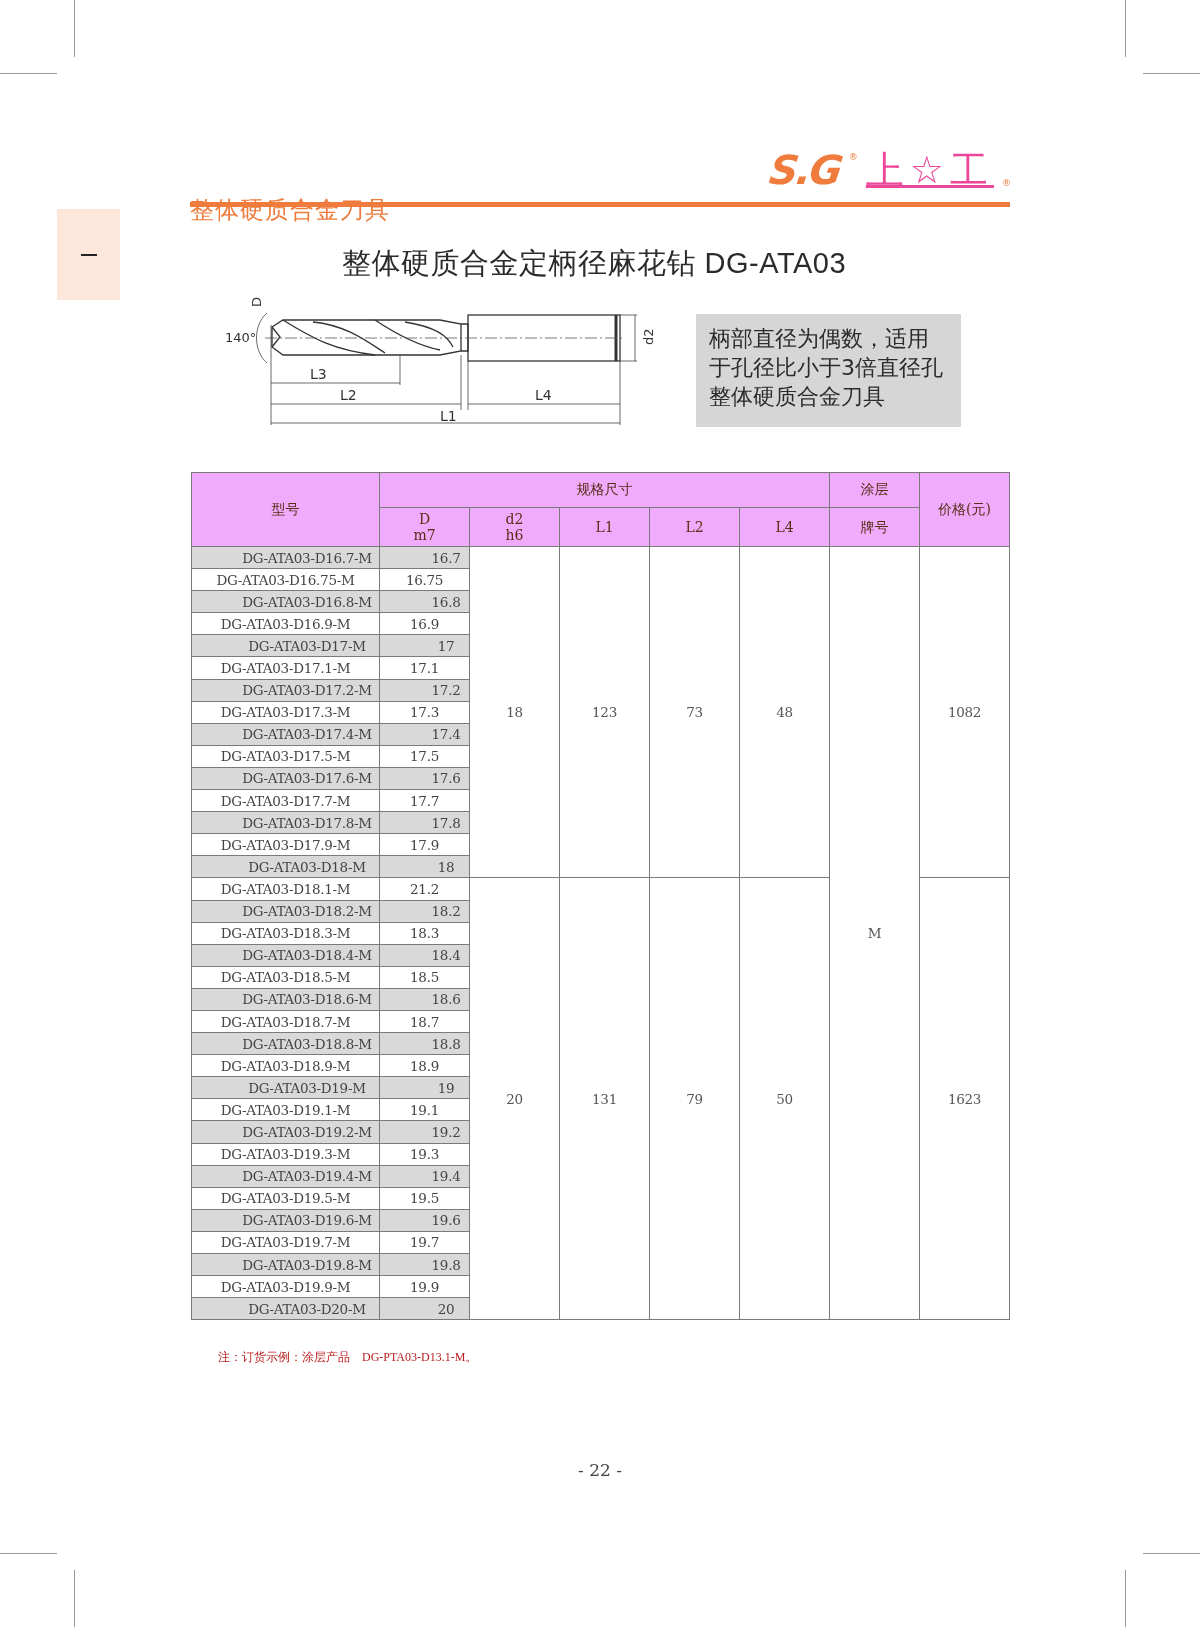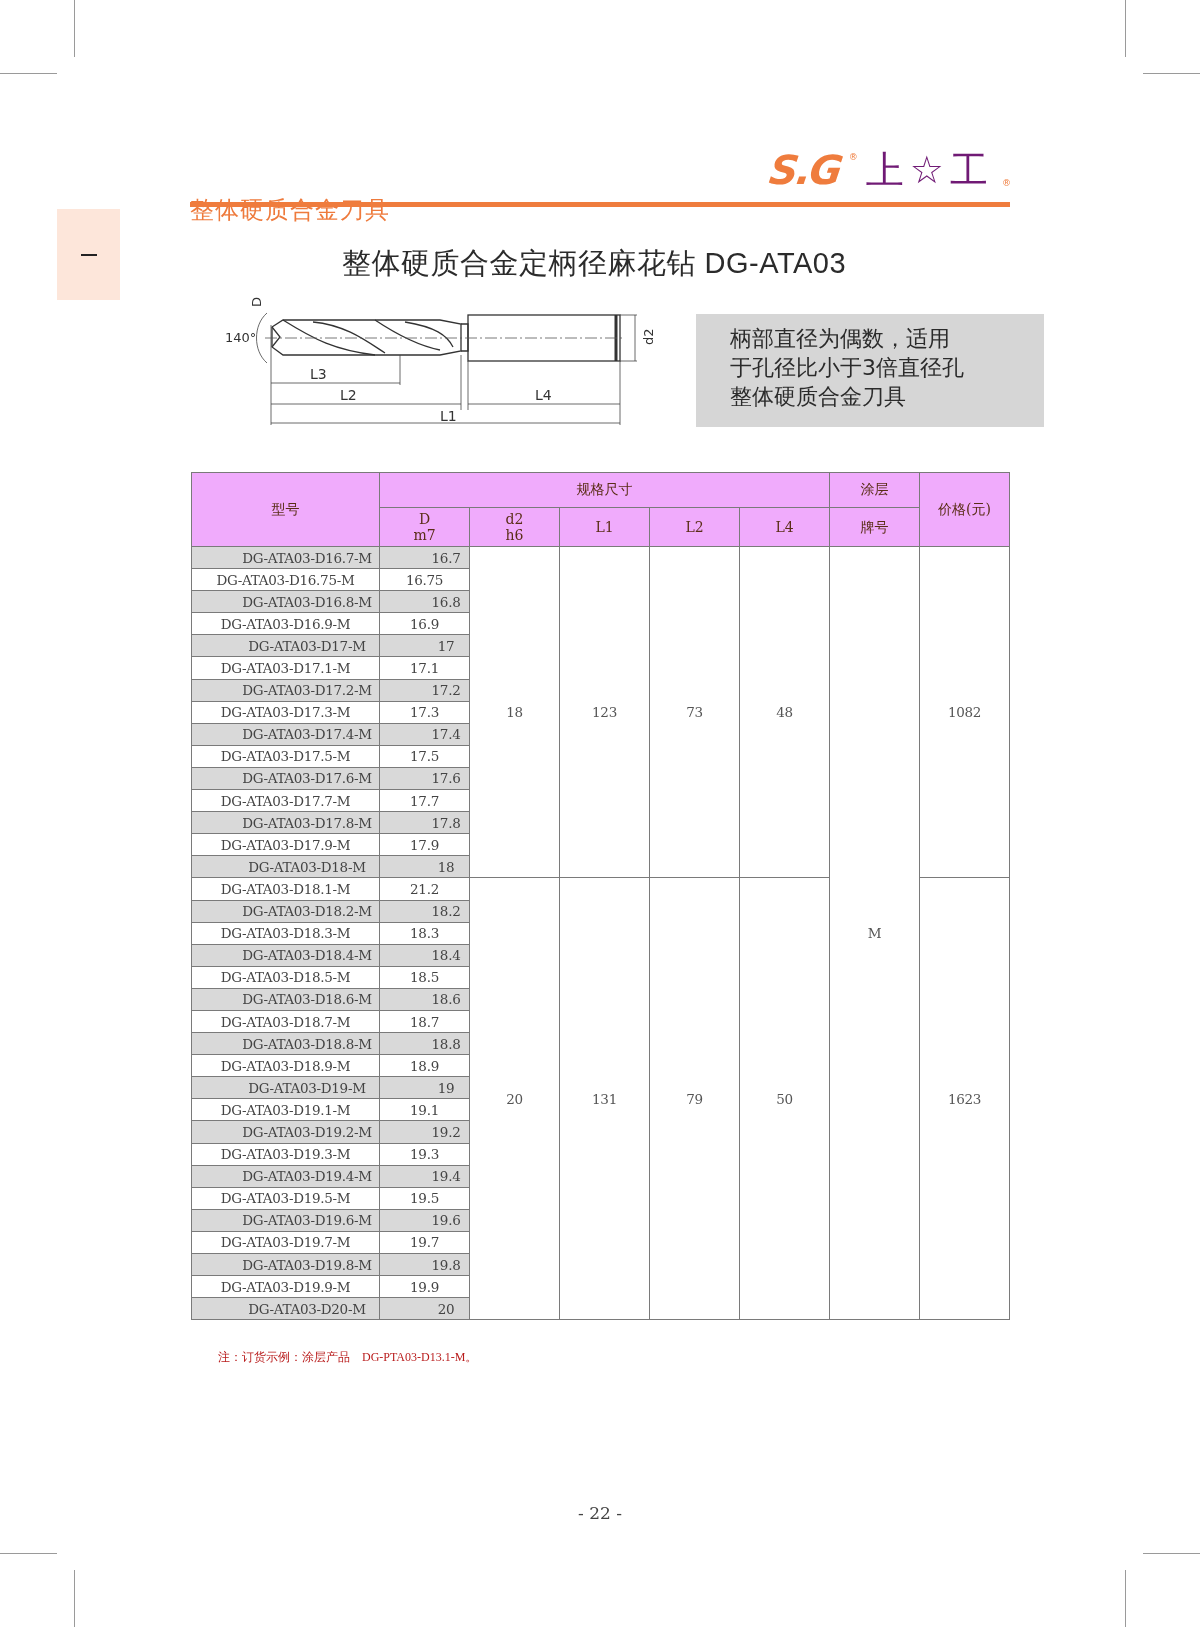--- a/index.html
+++ b/index.html
@@ -16,48 +16,48 @@
   .tab-marker span { display: block; width: 16px; height: 2px; background: #222; }
   .section-title {
     position: absolute; left: 190px; top: 160px; font-size: 24px; color: #ee7a3c;
     letter-spacing: 1px;
     margin-top: 34px;
   }
   .header-rule { position: absolute; left: 190px; top: 202px; width: 820px; height: 5px; background: #ef7c3d; }
   .logo { position: absolute; left: 770px; top: 148px; height: 44px; display: flex; align-items: center; gap: 8px; }
   .logo-sg { font-family: "DejaVu Sans", sans-serif; font-weight: bold; font-style: italic; font-size: 40px; color: #ef7c3d; letter-spacing: -2px; transform: skewX(-8deg); }
   .logo-reg { font-size: 9px; color: #ef7c3d; align-self: flex-start; margin-top: 4px; }
-  .logo-cn { font-size: 38px; color: #701a75; letter-spacing: 6px; font-weight: normal; }
+  .logo-cn { font-size: 38px; color: #ec4899; letter-spacing: 6px; font-weight: normal; text-decoration: underline; }
   .product-title {
     position: absolute; left: 342px; top: 244px; font-size: 29px; color: #2b2b2b;
     font-family: Liberation Sans, sans-serif; letter-spacing: 0.5px;
   }
   .drawing { position: absolute; left: 225px; top: 295px; width: 440px; height: 150px; }
   .note-box {
-    position: absolute; left: 696px; top: 314px; width: 348px; height: 113px;
-    background: #d6d6d6; box-sizing: border-box; padding: 10px 14px 0 34px;
+    position: absolute; left: 696px; top: 314px; width: 265px; height: 113px;
+    background: #d6d6d6; box-sizing: border-box; padding: 10px 14px 0 13px;
     font-size: 22px; line-height: 29px; color: #2b2b2b;
   }
   table.spec {
     position: absolute; left: 191px; top: 472px; width: 818px;
     border-collapse: collapse; table-layout: fixed;
     font-family: "DejaVu Serif", "Liberation Serif", serif; font-size: 13px; color: #444;
   }
   table.spec td, table.spec th {
     border: 1px solid #7a7a7a; text-align: center; vertical-align: middle; padding: 0;
     font-weight: normal;
   }
   table.spec thead th { background: #f0abfc; color: #5a2d16; font-size: 14px; }
   table.spec thead tr.h1 th { height: 34px; }
   table.spec thead tr.h2 th { height: 38px; line-height: 16px; }
   table.spec tbody td { height: 21.1px; line-height: 20px; font-size: 13.5px; letter-spacing: -0.3px; }
   table.spec tbody tr.gray td.m, table.spec tbody tr.gray td.d { background: #d9d9d9; padding-left: 43px; }
   table.spec tbody td.merged { background: #fff; color: #555; }
   .footnote { position: absolute; left: 218px; top: 1349px; font-family: Liberation Serif, serif; font-size: 12px; color: #b91c1c; }
-  .page-num { position: absolute; left: 0; width: 1200px; top: 1460px; text-align: center; font-family: "DejaVu Serif", "Liberation Serif", serif; font-size: 17px; color: #444; margin-top: 43px; }
+  .page-num { position: absolute; left: 0; width: 1200px; top: 1460px; text-align: center; font-family: "DejaVu Serif", "Liberation Serif", serif; font-size: 17px; color: #444; }
 </style>
 </head>
 <body>
 
 <div class="crop" style="left:74px;top:0;width:1px;height:57px;"></div>
 <div class="crop" style="left:0;top:73px;width:57px;height:1px;"></div>
 <div class="crop" style="left:1125px;top:0;width:1px;height:57px;"></div>
 <div class="crop" style="left:1143px;top:73px;width:57px;height:1px;"></div>
 <div class="crop" style="left:0;top:1553px;width:57px;height:1px;"></div>
 <div class="crop" style="left:74px;top:1570px;width:1px;height:57px;"></div>

